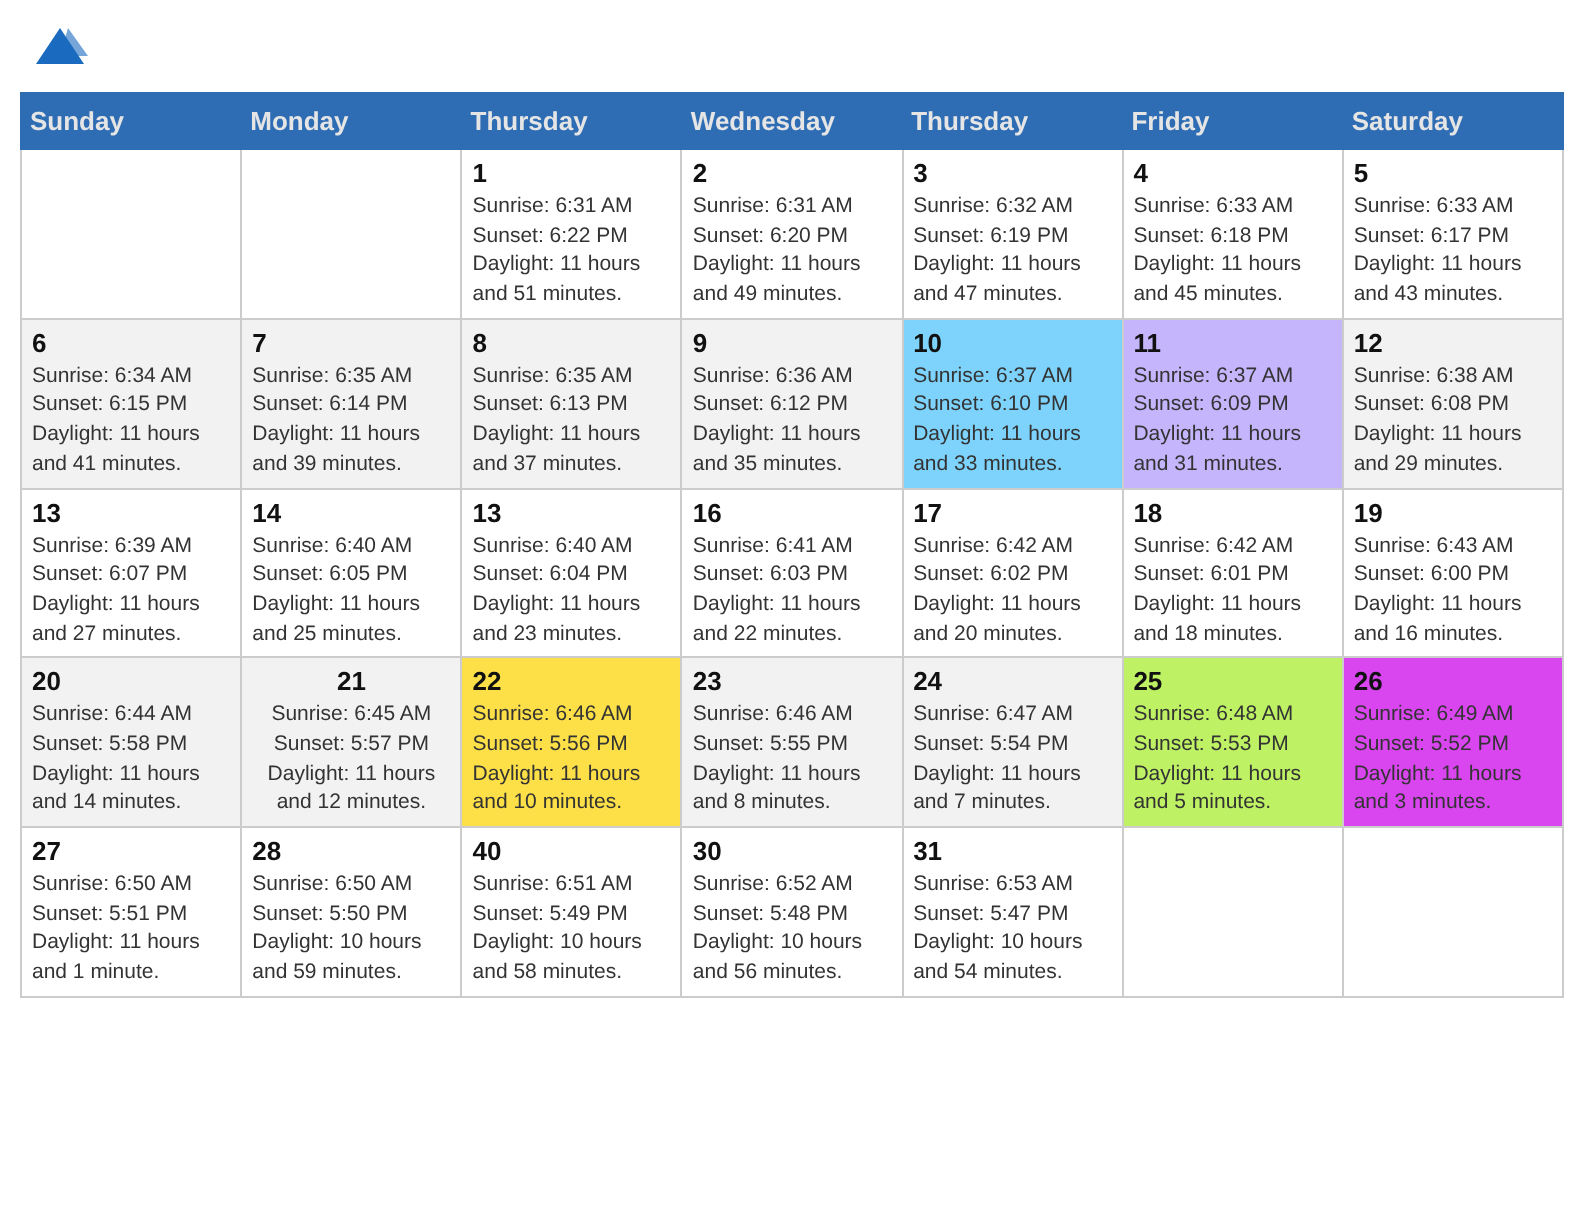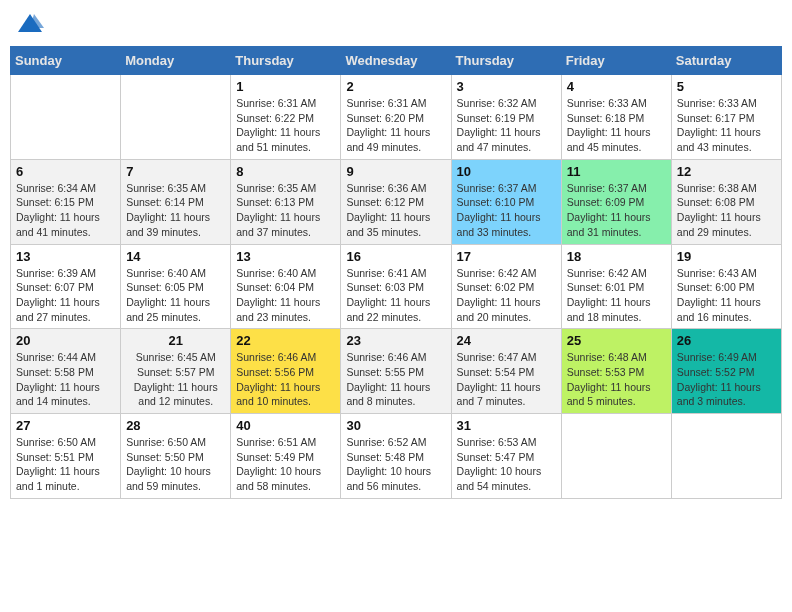--- a/index.html
+++ b/index.html
@@ -169,21 +169,21 @@
           <div class="day-info">Sunrise: 6:35 AM<br>Sunset: 6:13 PM<br>Daylight: 11 hours and 37 minutes.</div>
         </td>
         <td style="background-color: rgb(242, 242, 242);">
           <span class="day-number">9</span>
           <div class="day-info">Sunrise: 6:36 AM<br>Sunset: 6:12 PM<br>Daylight: 11 hours and 35 minutes.</div>
         </td>
         <td style="background-color: #7dd3fc;">
           <span class="day-number">10</span>
           <div class="day-info">Sunrise: 6:37 AM<br>Sunset: 6:10 PM<br>Daylight: 11 hours and 33 minutes.</div>
         </td>
-        <td style="background-color: #86efac;">
+        <td style="background-color: #c4b5fd;">
           <span class="day-number">11</span>
           <div class="day-info">Sunrise: 6:37 AM<br>Sunset: 6:09 PM<br>Daylight: 11 hours and 31 minutes.</div>
         </td>
         <td style="background-color: rgb(242, 242, 242);">
           <span class="day-number">12</span>
           <div class="day-info">Sunrise: 6:38 AM<br>Sunset: 6:08 PM<br>Daylight: 11 hours and 29 minutes.</div>
         </td>
       </tr>
       <tr>
         <td>
@@ -233,21 +233,21 @@
           <div class="day-info">Sunrise: 6:46 AM<br>Sunset: 5:55 PM<br>Daylight: 11 hours and 8 minutes.</div>
         </td>
         <td style="background-color: rgb(242, 242, 242);">
           <span class="day-number">24</span>
           <div class="day-info">Sunrise: 6:47 AM<br>Sunset: 5:54 PM<br>Daylight: 11 hours and 7 minutes.</div>
         </td>
         <td style="background-color: #bef264;">
           <span class="day-number">25</span>
           <div class="day-info">Sunrise: 6:48 AM<br>Sunset: 5:53 PM<br>Daylight: 11 hours and 5 minutes.</div>
         </td>
-        <td style="background-color: #14b8a6;">
+        <td style="background-color: #d946ef;">
           <span class="day-number">26</span>
           <div class="day-info">Sunrise: 6:49 AM<br>Sunset: 5:52 PM<br>Daylight: 11 hours and 3 minutes.</div>
         </td>
       </tr>
       <tr>
         <td>
           <span class="day-number">27</span>
           <div class="day-info">Sunrise: 6:50 AM<br>Sunset: 5:51 PM<br>Daylight: 11 hours and 1 minute.</div>
         </td>
         <td>

